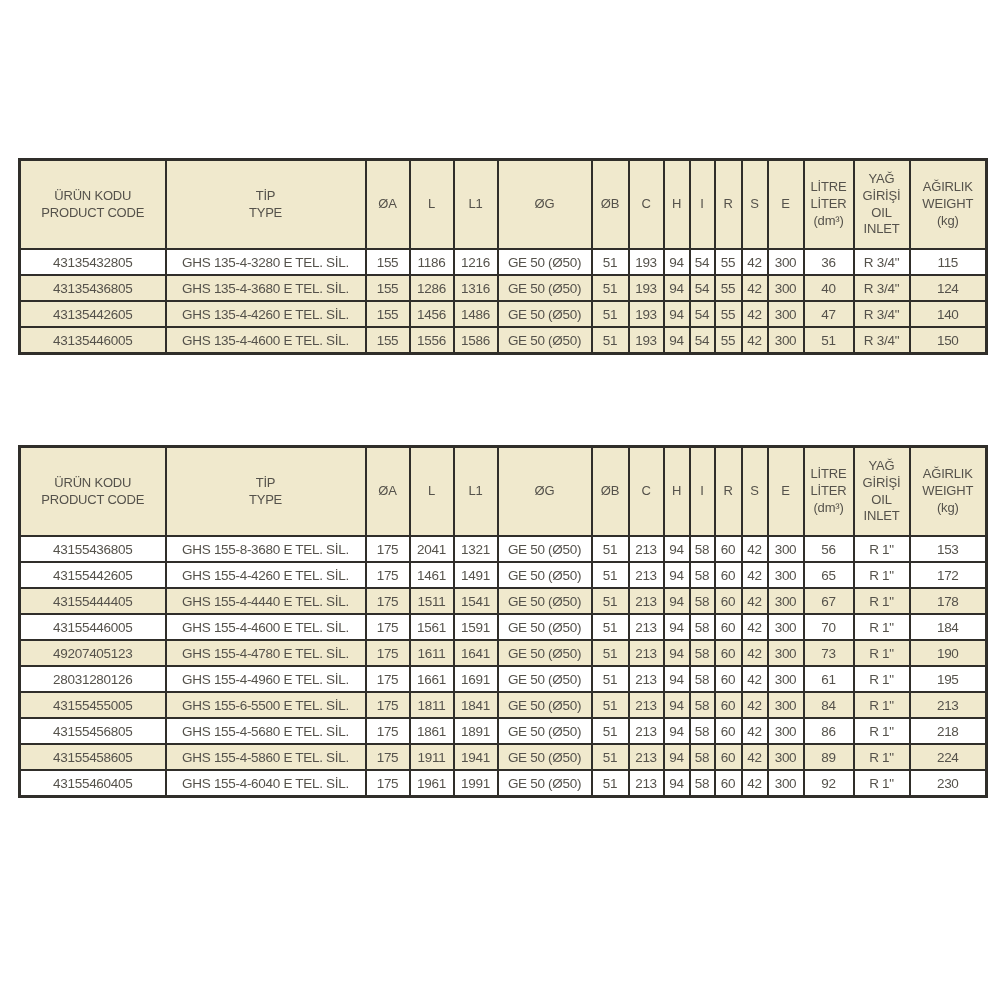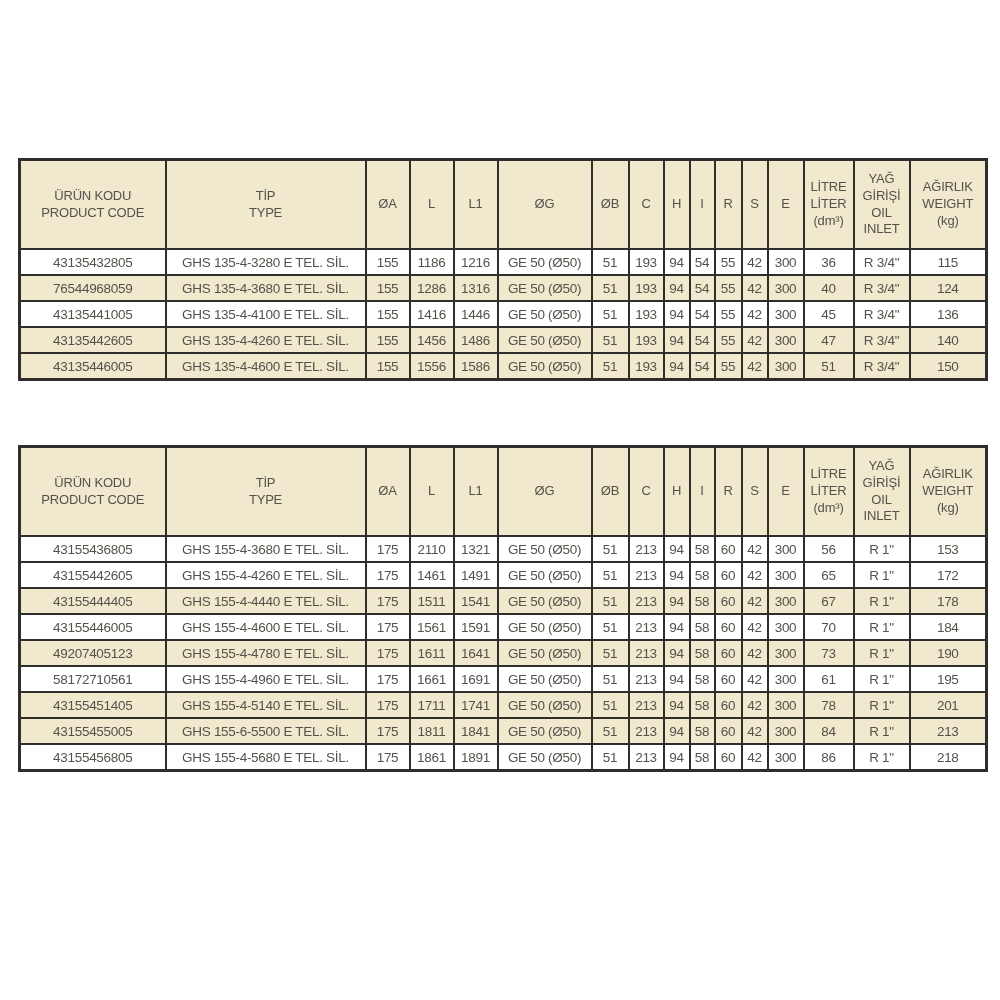--- a/index.html
+++ b/index.html
@@ -163,54 +163,36 @@
         <td>94</td>
         <td>54</td>
         <td>55</td>
         <td>42</td>
         <td>300</td>
         <td>36</td>
         <td>R 3/4"</td>
         <td>115</td>
       </tr>
       <tr class="alt">
-        <td>76544968059</td>
+        <td>43135436805</td>
         <td>GHS 135-4-3680 E TEL. SİL.</td>
         <td>155</td>
         <td>1286</td>
         <td>1316</td>
         <td>GE 50 (Ø50)</td>
         <td>51</td>
         <td>193</td>
         <td>94</td>
         <td>54</td>
         <td>55</td>
         <td>42</td>
         <td>300</td>
         <td>40</td>
         <td>R 3/4"</td>
         <td>124</td>
-      </tr>
-      <tr>
-        <td>43135441005</td>
-        <td>GHS 135-4-4100 E TEL. SİL.</td>
-        <td>155</td>
-        <td>1416</td>
-        <td>1446</td>
-        <td>GE 50 (Ø50)</td>
-        <td>51</td>
-        <td>193</td>
-        <td>94</td>
-        <td>54</td>
-        <td>55</td>
-        <td>42</td>
-        <td>300</td>
-        <td>45</td>
-        <td>R 3/4"</td>
-        <td>136</td>
       </tr>
       <tr class="alt">
         <td>43135442605</td>
         <td>GHS 135-4-4260 E TEL. SİL.</td>
         <td>155</td>
         <td>1456</td>
         <td>1486</td>
         <td>GE 50 (Ø50)</td>
         <td>51</td>
         <td>193</td>
@@ -320,23 +302,23 @@
         <th>
           <span class="hline">AĞIRLIK</span>
           <span class="hline">WEIGHT</span>
           <span class="hline">(kg)</span>
         </th>
       </tr>
     </thead>
   <tbody>
       <tr>
         <td>43155436805</td>
-        <td>GHS 155-4-3680 E TEL. SİL.</td>
-        <td>175</td>
-        <td>2110</td>
+        <td>GHS 155-8-3680 E TEL. SİL.</td>
+        <td>175</td>
+        <td>2041</td>
         <td>1321</td>
         <td>GE 50 (Ø50)</td>
         <td>51</td>
         <td>213</td>
         <td>94</td>
         <td>58</td>
         <td>60</td>
         <td>42</td>
         <td>300</td>
         <td>56</td>
@@ -409,56 +391,38 @@
         <td>94</td>
         <td>58</td>
         <td>60</td>
         <td>42</td>
         <td>300</td>
         <td>73</td>
         <td>R 1"</td>
         <td>190</td>
       </tr>
       <tr>
-        <td>58172710561</td>
+        <td>28031280126</td>
         <td>GHS 155-4-4960 E TEL. SİL.</td>
         <td>175</td>
         <td>1661</td>
         <td>1691</td>
         <td>GE 50 (Ø50)</td>
         <td>51</td>
         <td>213</td>
         <td>94</td>
         <td>58</td>
         <td>60</td>
         <td>42</td>
         <td>300</td>
         <td>61</td>
         <td>R 1"</td>
         <td>195</td>
       </tr>
       <tr class="alt">
-        <td>43155451405</td>
-        <td>GHS 155-4-5140 E TEL. SİL.</td>
-        <td>175</td>
-        <td>1711</td>
-        <td>1741</td>
-        <td>GE 50 (Ø50)</td>
-        <td>51</td>
-        <td>213</td>
-        <td>94</td>
-        <td>58</td>
-        <td>60</td>
-        <td>42</td>
-        <td>300</td>
-        <td>78</td>
-        <td>R 1"</td>
-        <td>201</td>
-      </tr>
-      <tr class="alt">
         <td>43155455005</td>
         <td>GHS 155-6-5500 E TEL. SİL.</td>
         <td>175</td>
         <td>1811</td>
         <td>1841</td>
         <td>GE 50 (Ø50)</td>
         <td>51</td>
         <td>213</td>
         <td>94</td>
         <td>58</td>
@@ -479,15 +443,51 @@
         <td>51</td>
         <td>213</td>
         <td>94</td>
         <td>58</td>
         <td>60</td>
         <td>42</td>
         <td>300</td>
         <td>86</td>
         <td>R 1"</td>
         <td>218</td>
+      </tr>
+      <tr class="alt">
+        <td>43155458605</td>
+        <td>GHS 155-4-5860 E TEL. SİL.</td>
+        <td>175</td>
+        <td>1911</td>
+        <td>1941</td>
+        <td>GE 50 (Ø50)</td>
+        <td>51</td>
+        <td>213</td>
+        <td>94</td>
+        <td>58</td>
+        <td>60</td>
+        <td>42</td>
+        <td>300</td>
+        <td>89</td>
+        <td>R 1"</td>
+        <td>224</td>
+      </tr>
+      <tr>
+        <td>43155460405</td>
+        <td>GHS 155-4-6040 E TEL. SİL.</td>
+        <td>175</td>
+        <td>1961</td>
+        <td>1991</td>
+        <td>GE 50 (Ø50)</td>
+        <td>51</td>
+        <td>213</td>
+        <td>94</td>
+        <td>58</td>
+        <td>60</td>
+        <td>42</td>
+        <td>300</td>
+        <td>92</td>
+        <td>R 1"</td>
+        <td>230</td>
       </tr>
     </tbody>
 </table>
 
 </body></html>

